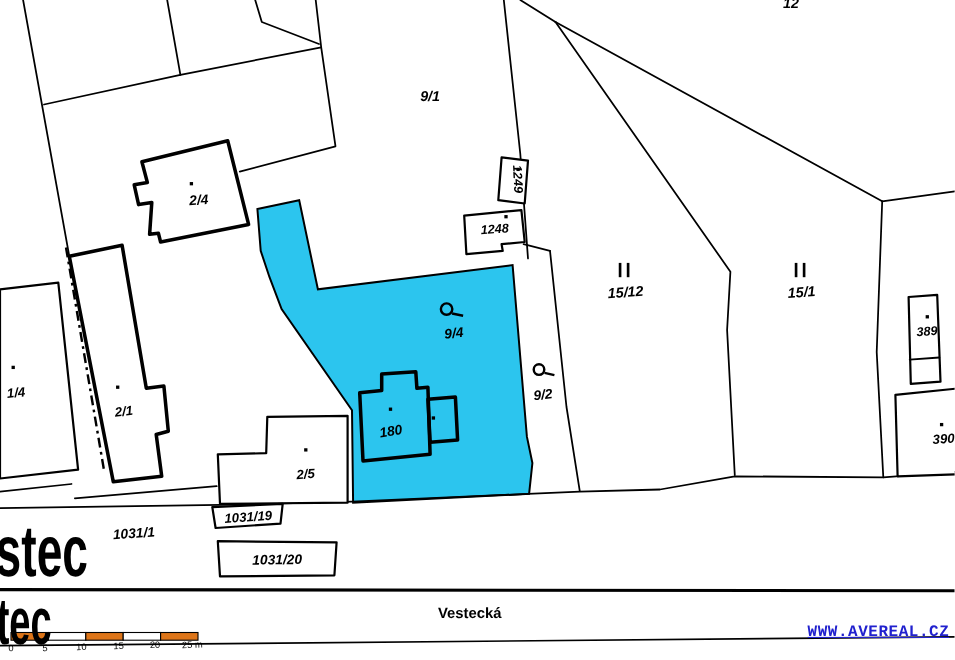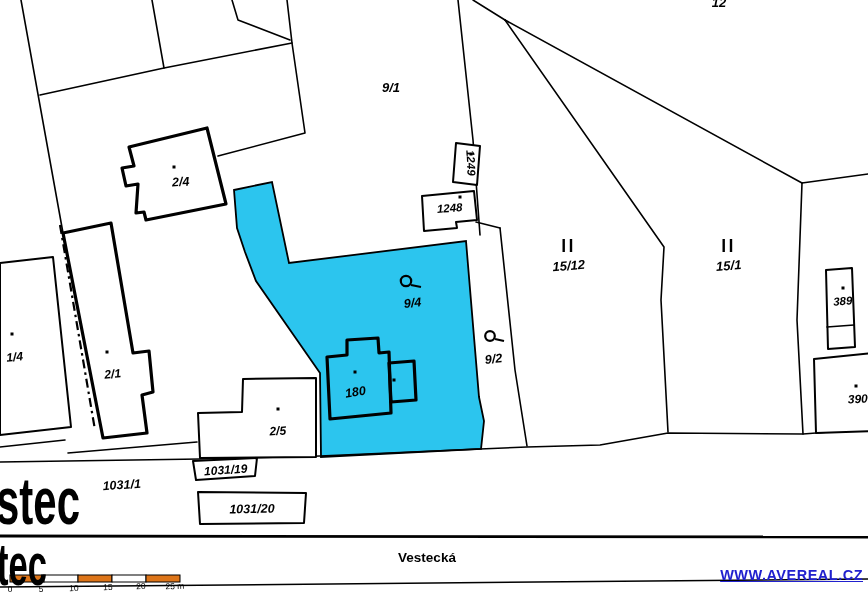--- a/index.html
+++ b/index.html
@@ -12,21 +12,21 @@
   .bld-open{stroke:#000;stroke-width:3.2;fill:none;stroke-linejoin:round;}
   .roadmid{stroke:#000;stroke-width:2.8;fill:none;}
   .roadbot{stroke:#000;stroke-width:1.5;fill:none;}
   .dashdot{stroke:#000;stroke-width:2.2;fill:none;stroke-dasharray:9 4 2.5 4;}
   .sym{stroke:#000;stroke-width:2.2;fill:none;}
   .dot{fill:#000;}
   text.lbl{font-family:"Liberation Sans",sans-serif;font-style:italic;font-weight:600;fill:#000;}
   text.big{font-family:"Liberation Sans",sans-serif;font-weight:bold;font-style:normal;fill:#000;}
   text.street{font-family:"Liberation Sans",sans-serif;font-weight:bold;font-style:normal;fill:#000;}
   text.scale{font-family:"Liberation Sans",sans-serif;font-style:normal;font-weight:normal;fill:#000;}
-  #watermark{position:absolute;right:5px;top:567px;font-family:Liberation Sans, sans-serif;
+  #watermark{position:absolute;right:5px;top:567px;font-family:Liberation Mono, monospace;
              font-weight:bold;font-size:14.5px;letter-spacing:.5px;color:var(--link,#2121CE);
              text-decoration:underline;white-space:nowrap;}
 </style>
 </head>
 <body>
 
 <div id="stage" style="--link: #2121CE;">
 <svg id="map" width="868" height="600" viewBox="0 0 868 600">
 
   <rect x="0" y="0" width="868" height="600" fill="#ffffff"></rect>

